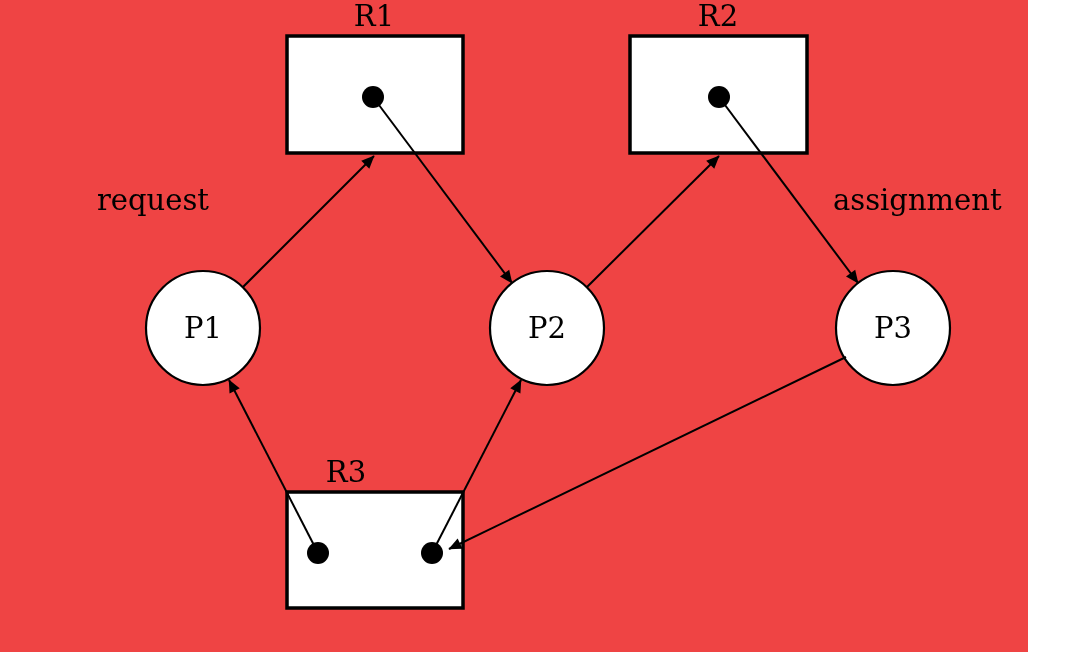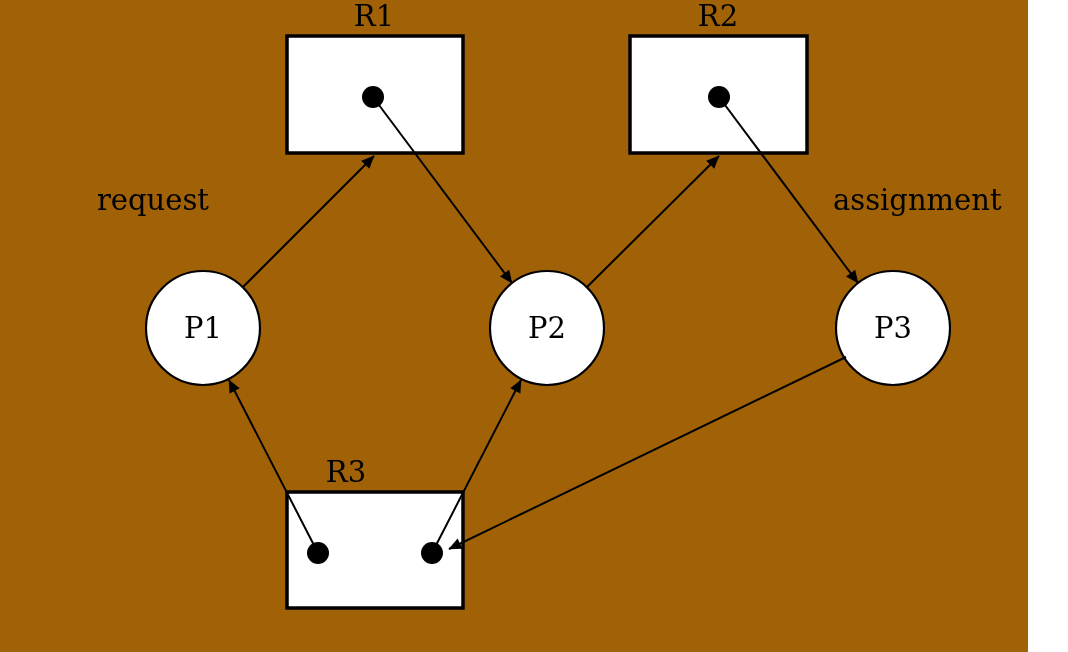--- a/index.html
+++ b/index.html
@@ -4,21 +4,21 @@
 <style>
   html, body {
     margin: 0;
     padding: 0;
     background: #ffffff;
   }
   .stage {
     position: relative;
     width: 1028px;
     height: 652px;
-    background: #a16207;
+    background: #ef4444;
     overflow: hidden;
     text-decoration: underline;
   }
   svg {
     display: block;
   }
   svg text {
     font-family: "DejaVu Serif", serif;
     fill: #000000;
   }

